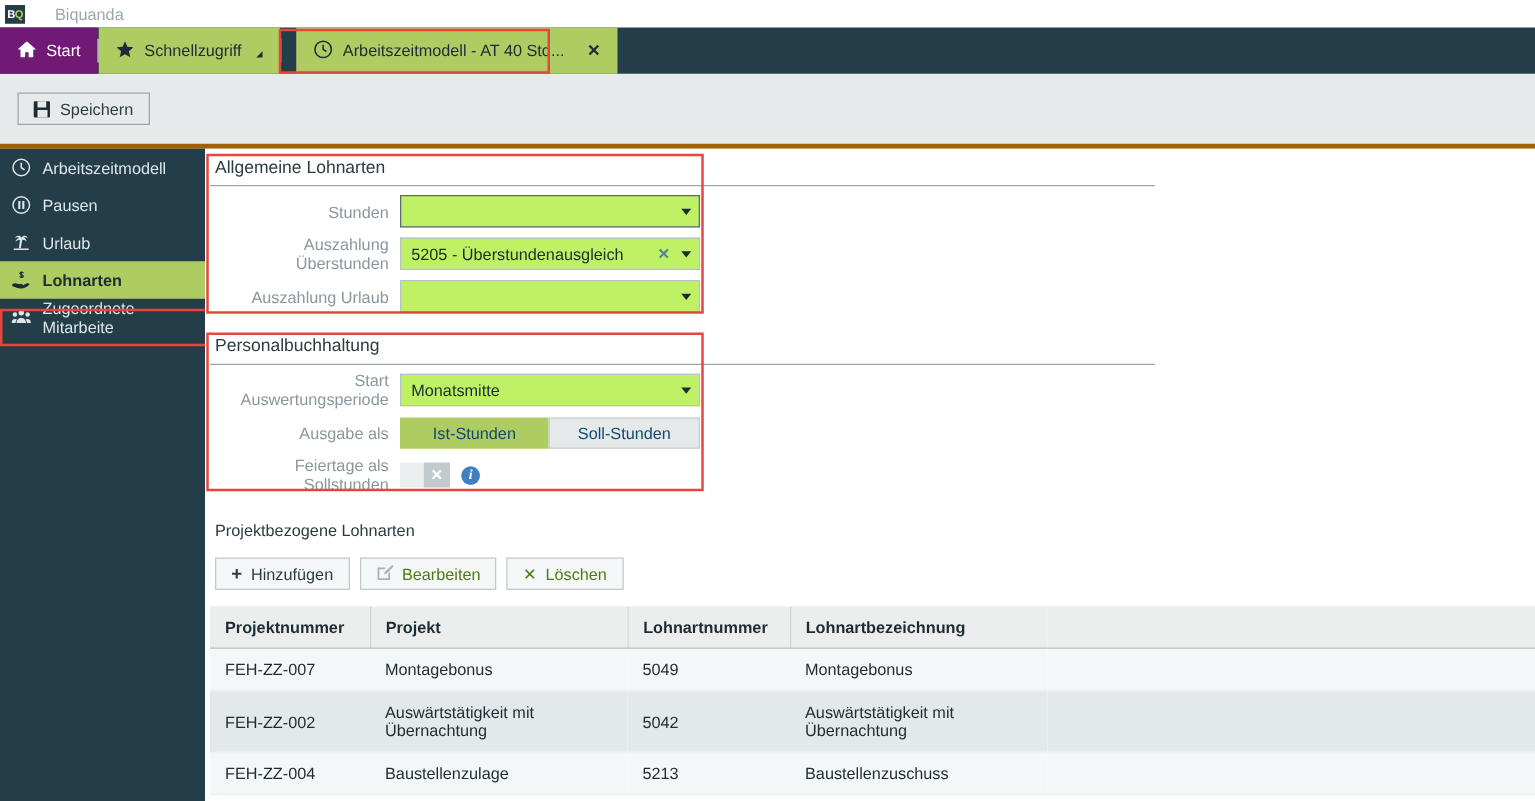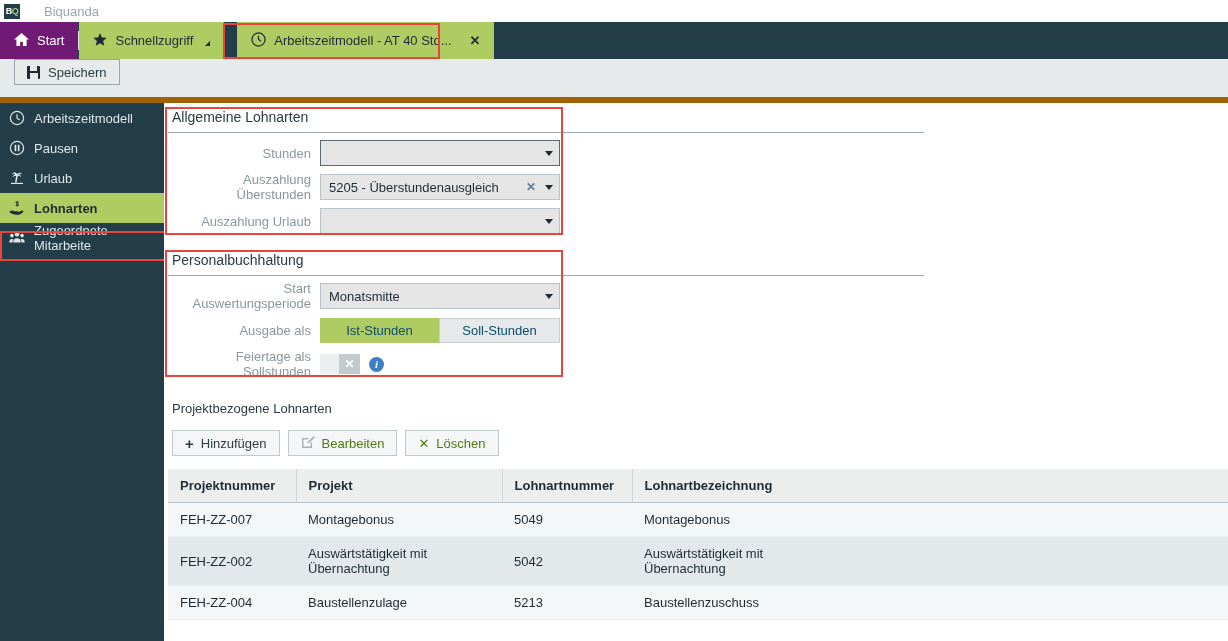--- a/index.html
+++ b/index.html
@@ -56,23 +56,23 @@
     margin-left: 10px; font-size: 13px; font-weight: bold; color: #1d2b33;
   }
   .anno-tab {
     position: absolute; left: 223px; top: 1px;
     width: 217px; height: 36px;
     border: 2px solid #e8453c; pointer-events: none;
   }
 
   
   .toolbar {
-    height: 44px; background: #e6eaea;
-    display: flex; align-items: flex-start; padding-left: 14px;
-    border-bottom: 6px solid #a16207;
+    height: 60px; background: #e6eaea;
+    display: flex; align-items: center; padding-left: 14px;
+    border-bottom: 4px solid #a16207;
   }
   .btn-save {
     height: 26px; padding: 0 12px;
     background: #e6eaea; border: 1px solid #9aa7ad;
     display: flex; align-items: center; gap: 8px;
     font-size: 13px; color: #2b3b42; cursor: pointer;
   }
   .save-icon {
     width: 13px; height: 13px; background: #1d2b33;
     position: relative; border-radius: 1px;
@@ -129,21 +129,21 @@
   .frow {
     display: flex; align-items: center; height: 28px; margin-top: 6px;
   }
   .flabel {
     width: 152px; text-align: right; padding-right: 9px;
     font-size: 13px; color: #8a979d;
   }
   .fctl { width: 240px; }
 
   .select {
-    height: 26px; border: 1px solid #5a6a72; background: #e5e5e5;
+    height: 26px; border: 1px solid #5a6a72; background: #bef264;
     display: flex; align-items: center; padding: 0 6px 0 8px;
     font-size: 13px; color: #1d2b33; cursor: pointer;
   }
   .select.light { border: 1px solid #b9c2c6; }
   .select .val { flex: 1; overflow: hidden; white-space: nowrap; }
   .select .clear {
     color: #5b7d9a; font-size: 12px; font-weight: bold;
     margin-right: 9px; cursor: pointer;
   }
   .caret {

